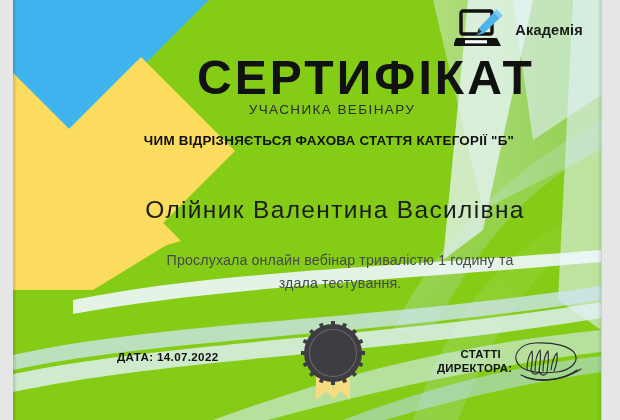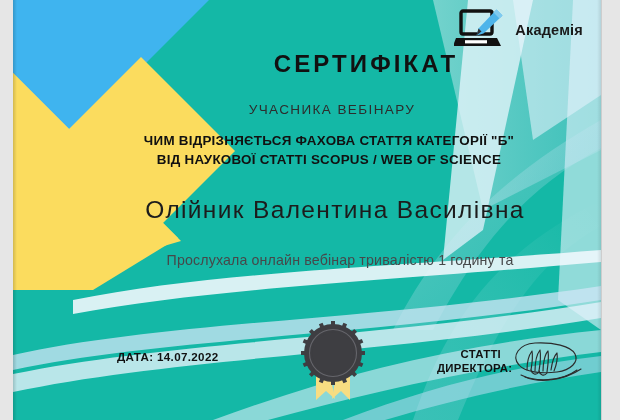--- a/index.html
+++ b/index.html
@@ -14,21 +14,21 @@
   #certificate-page{
     position:relative;
     width:620px;height:420px;
     background:#e6e6e6;
     overflow:hidden;
   }
   .sheet{
     position:absolute;
     left:13px;top:0;
     width:588px;height:420px;
-    background:#14b8a6;
+    background:#84cc16;
     overflow:hidden;
     box-shadow:0 0 0 0 rgba(0,0,0,0);
   }
   .sheet-shadow-l{
     position:absolute;left:13px;top:0;width:4px;height:420px;
     background:linear-gradient(to right,rgba(0,0,0,.16),rgba(0,0,0,0));
     z-index:40;pointer-events:none;
   }
   .sheet-shadow-r{
     position:absolute;left:597px;top:0;width:5px;height:420px;
@@ -55,21 +55,21 @@
     text-align:left;
   }
   .logo-text span{display:block;}
   .logo-text .l2{text-align:center;}
 
   
   .content{position:relative;z-index:15;text-align:center;}
 
   .cert-title{
     position:absolute;left:0;right:0;top:50px;
-    font-size:24px;font-weight:bold;color:#111111;
+    font-size:48px;font-weight:bold;color:#111111;
     letter-spacing:3.1px;
     padding-left:118px;
   }
   .cert-subtitle{
     position:absolute;left:0;right:0;top:102px;
     font-size:13.5px;font-weight:normal;color:#2d2d2d;
     letter-spacing:1.4px;
     padding-left:50px;
   }
   .webinar-topic{
@@ -184,27 +184,27 @@
     </div>
 
     <div class="content">
 
       <div class="cert-title">СЕРТИФІКАТ</div>
 
       <div class="cert-subtitle">УЧАСНИКА ВЕБІНАРУ</div>
 
       <div class="webinar-topic">
         <div>ЧИМ ВІДРІЗНЯЄТЬСЯ ФАХОВА СТАТТЯ КАТЕГОРІЇ "Б"</div>
-        <div>ВІД НАУКОВОЇ СТАТТІ SCOPUS / WEB OF SCIENCE</div>
       </div>
 
       <div class="recipient-name">Олійник Валентина Василівна</div>
 
       <div class="body-text">
         <div>Прослухала онлайн вебінар тривалістю 1 годину та</div>
+        <div>здала тестування.</div>
       </div>
     </div>
 
     <svg class="seal" viewBox="0 0 74 82">
 
       <path d="M20,50 L20,80 L30,71 L39,79 L33,50 Z" fill="#f7dd82"></path>
       <path d="M54,50 L54,80 L45,71 L36,79 L41,50 Z" fill="#f7dd82"></path>
 
       <g fill="#3e3e42">
         <circle cx="37" cy="33" r="29"></circle>

